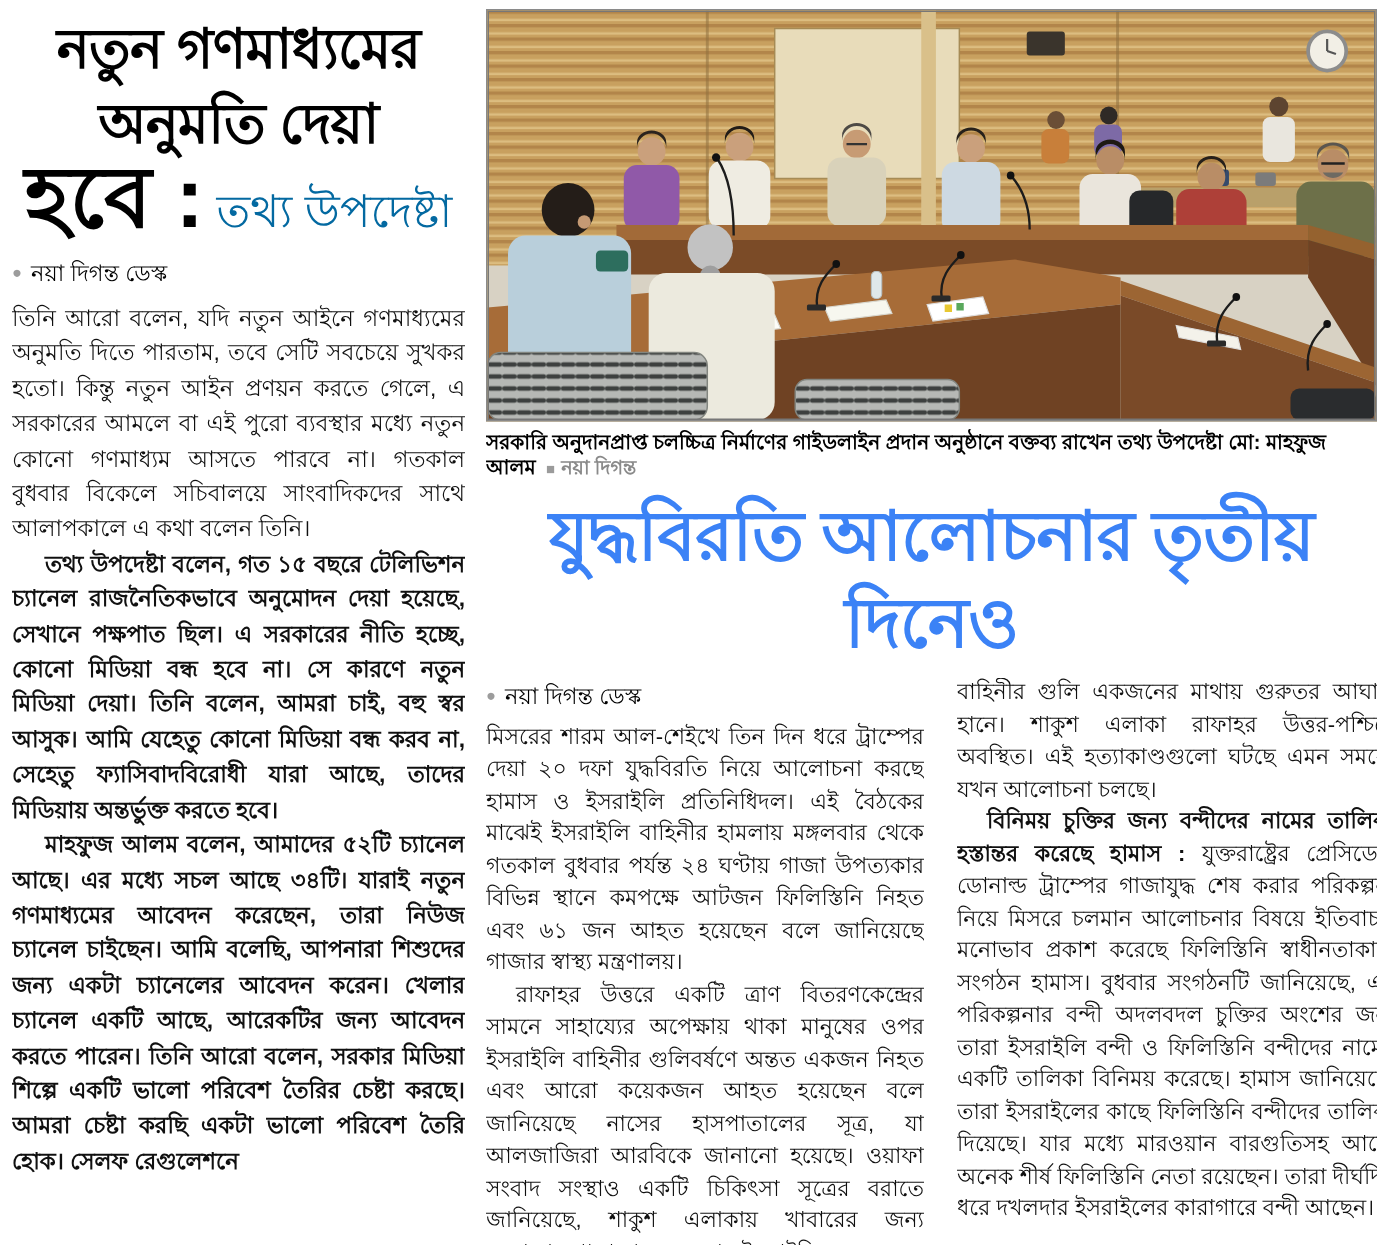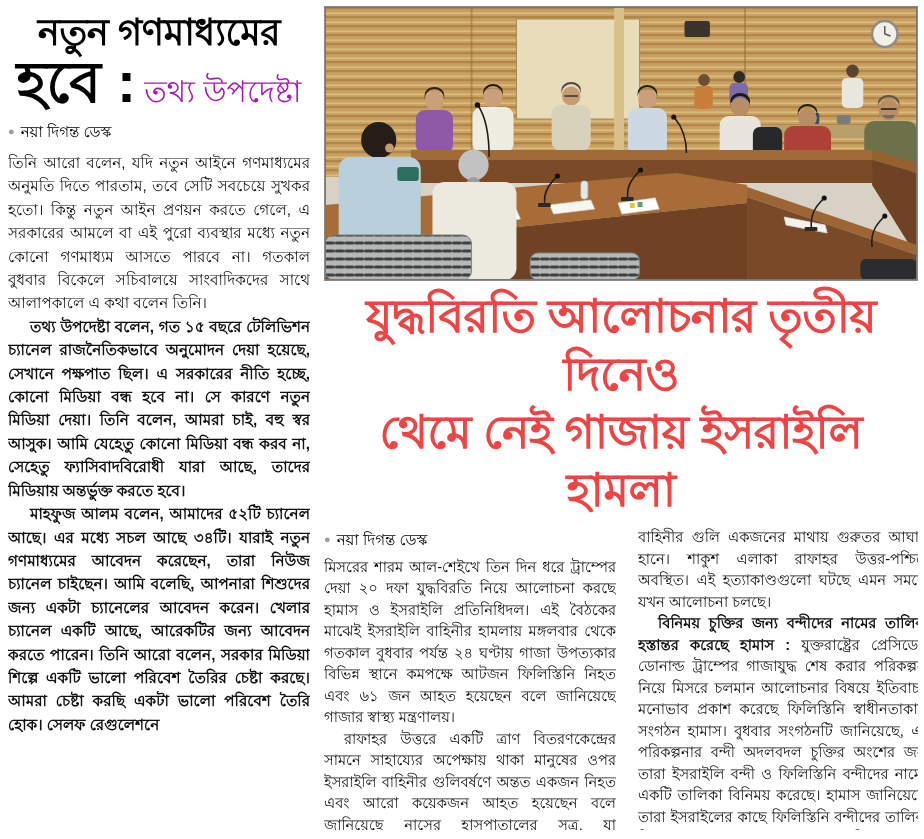--- a/index.html
+++ b/index.html
@@ -9,52 +9,53 @@
     overflow:hidden;
   }
   .page{box-sizing:border-box;width:924px;height:834px;padding:6px 6px 4px 8px;display:flex;gap:14px;overflow:hidden;}
 
   
   .col-left{width:302px;flex:none;overflow:hidden;}
   .lh{margin:2px 0 4px;text-align:center;font-weight:800;color:#000;}
   .hl-line{display:block;font-size:37px;line-height:50px;letter-spacing:-0.5px;}
   .hl-line3{display:block;font-size:30px;line-height:48px;}
   .hl-strong{font-size:57px;font-weight:800;}
-  .hl-kicker{font-size:30px;font-weight:500;color:#a21caf;}
+  .hl-kicker{font-size:30px;font-weight:500;color:#0369a1;}
   .byline{font-size:15px;font-weight:400;color:#000;margin:4px 0 6px;}
   .byline .bullet{color:#9c9c9c;font-size:11px;margin-right:6px;vertical-align:2px;}
   .body-text{font-size:15.2px;line-height:23.4px;text-align:justify;color:#101010;}
   .body-text p{margin:0;}
   .body-text p + p{text-indent:22px;font-weight:bold;}
 
   
   .col-right{flex:1;overflow:hidden;}
   figure{margin:0;}
   .photo-frame{border:1px solid #8a8a8a;line-height:0;background:#c9a765;}
   .photo-frame svg{display:block;width:100%;height:273px;}
   figcaption{font-size:13.4px;font-weight:700;line-height:17px;margin:5px 0 2px;color:#000;}
   .credit-marker{color:#9b9b9b;font-size:10px;margin:0 4px 0 7px;}
   .credit{color:#8a8a8a;font-weight:700;font-size:12.8px;}
-  .gaza-hl{margin:6px 0 8px;text-align:center;font-weight:800;color:#ef4444;}
+  .gaza-hl{margin:6px 0 8px;text-align:center;font-weight:800;color:#3b82f6;}
   .gaza-hl span{display:block;font-size:46px;line-height:58px;letter-spacing:-0.5px;}
   .gaza-body{display:flex;gap:22px;}
   .gcol{width:292px;flex:none;font-size:14.7px;line-height:21.5px;text-align:justify;color:#101010;overflow:hidden;}
   .gcol p{margin:0;}
   .gcol .indent{text-indent:20px;}
   .gcol .byline{margin:2px 0 6px;}
   .lead-in{font-weight:800;}
 </style>
 </head>
 <body>
 
 <div class="page">
 
   <div class="col-left">
     <h1 class="lh">
       <span class="hl-line">নতুন গণমাধ্যমের</span>
+      <span class="hl-line">অনুমতি দেয়া</span>
       <span class="hl-line3"><span class="hl-strong">হবে :</span>&nbsp;<span class="hl-kicker">তথ্য উপদেষ্টা</span></span>
     </h1>
     <div class="byline">
       <span class="bullet">●</span><span>নয়া দিগন্ত ডেস্ক</span>
     </div>
     <div class="body-text">
       <p>তিনি আরো বলেন, যদি নতুন আইনে গণমাধ্যমের অনুমতি দিতে পারতাম, তবে সেটি সবচেয়ে সুখকর হতো। কিন্তু নতুন আইন প্রণয়ন করতে গেলে, এ সরকারের আমলে বা এই পুরো ব্যবস্থার মধ্যে নতুন কোনো গণমাধ্যম আসতে পারবে না। গতকাল বুধবার বিকেলে সচিবালয়ে সাংবাদিকদের সাথে আলাপকালে এ কথা বলেন তিনি।</p>
       <p>তথ্য উপদেষ্টা বলেন, গত ১৫ বছরে টেলিভিশন চ্যানেল রাজনৈতিকভাবে অনুমোদন দেয়া হয়েছে, সেখানে পক্ষপাত ছিল। এ সরকারের নীতি হচ্ছে, কোনো মিডিয়া বন্ধ হবে না। সে কারণে নতুন মিডিয়া দেয়া। তিনি বলেন, আমরা চাই, বহু স্বর আসুক। আমি যেহেতু কোনো মিডিয়া বন্ধ করব না, সেহেতু ফ্যাসিবাদবিরোধী যারা আছে, তাদের মিডিয়ায় অন্তর্ভুক্ত করতে হবে।</p>
       <p><span>মাহফুজ আলম বলেন, আমাদের ৫২টি চ্যানেল আছে। এর মধ্যে সচল আছে ৩৪টি। যারাই নতুন গণমাধ্যমের আবেদন করেছেন, তারা নিউজ চ্যানেল চাইছেন। আমি বলেছি, আপনারা শিশুদের জন্য একটা চ্যানেলের আবেদন করেন। খেলার চ্যানেল একটি আছে, আরেকটির জন্য আবেদন করতে পারেন। তিনি আরো বলেন, সরকার মিডিয়া শিল্পে একটি ভালো পরিবেশ তৈরির চেষ্টা করছে। আমরা চেষ্টা করছি একটা ভালো পরিবেশ তৈরি হোক। সেলফ রেগুলেশনে</span> </p>
     </div>
@@ -207,25 +208,27 @@
             <rect x="110" y="175" width="86" height="98" rx="12" fill="#eceade"></rect>
           </g>
 
           <rect x="0" y="228" width="150" height="45" rx="9" fill="url(#vents)" stroke="#82857f"></rect>
           <rect x="210" y="246" width="112" height="27" rx="8" fill="url(#vents)" stroke="#82857f"></rect>
           <rect x="548" y="252" width="58" height="21" rx="6" fill="#2a2c2e"></rect>
 
           <rect x="0.5" y="0.5" width="605" height="272" fill="none" stroke="#777"></rect>
         </svg>
       </div>
+      <figcaption>
+        <span>সরকারি অনুদানপ্রাপ্ত চলচ্চিত্র নির্মাণের গাইডলাইন প্রদান অনুষ্ঠানে বক্তব্য রাখেন তথ্য উপদেষ্টা মো: মাহফুজ আলম</span><span class="credit-marker">■</span><span class="credit">নয়া দিগন্ত</span>
+      </figcaption>
     </figure>
 
     <h2 class="gaza-hl">
       <span>যুদ্ধবিরতি আলোচনার তৃতীয় দিনেও</span>
-      <span>থেমে নেই গাজায় ইসরাইলি হামলা</span>
     </h2>
 
     <div class="gaza-body">
       <div class="gcol">
         <div class="byline">
           <span class="bullet">●</span><span>নয়া দিগন্ত ডেস্ক</span>
         </div>
         <p>মিসরের শারম আল-শেইখে তিন দিন ধরে ট্রাম্পের দেয়া ২০ দফা যুদ্ধবিরতি নিয়ে আলোচনা করছে হামাস ও ইসরাইলি প্রতিনিধিদল। এই বৈঠকের মাঝেই ইসরাইলি বাহিনীর হামলায় মঙ্গলবার থেকে গতকাল বুধবার পর্যন্ত ২৪ ঘণ্টায় গাজা উপত্যকার বিভিন্ন স্থানে কমপক্ষে আটজন ফিলিস্তিনি নিহত এবং ৬১ জন আহত হয়েছেন বলে জানিয়েছে গাজার স্বাস্থ্য মন্ত্রণালয়।</p>
         <p class="indent">রাফাহর উত্তরে একটি ত্রাণ বিতরণকেন্দ্রের সামনে সাহায্যের অপেক্ষায় থাকা মানুষের ওপর ইসরাইলি বাহিনীর গুলিবর্ষণে অন্তত একজন নিহত এবং আরো কয়েকজন আহত হয়েছেন বলে জানিয়েছে নাসের হাসপাতালের সূত্র, যা আলজাজিরা আরবিকে জানানো হয়েছে। ওয়াফা সংবাদ সংস্থাও একটি চিকিৎসা সূত্রের বরাতে জানিয়েছে, শাকুশ এলাকায় খাবারের জন্য অপেক্ষায় থাকা মানুষের ওপর ইসরাইলি</p>
       </div>

